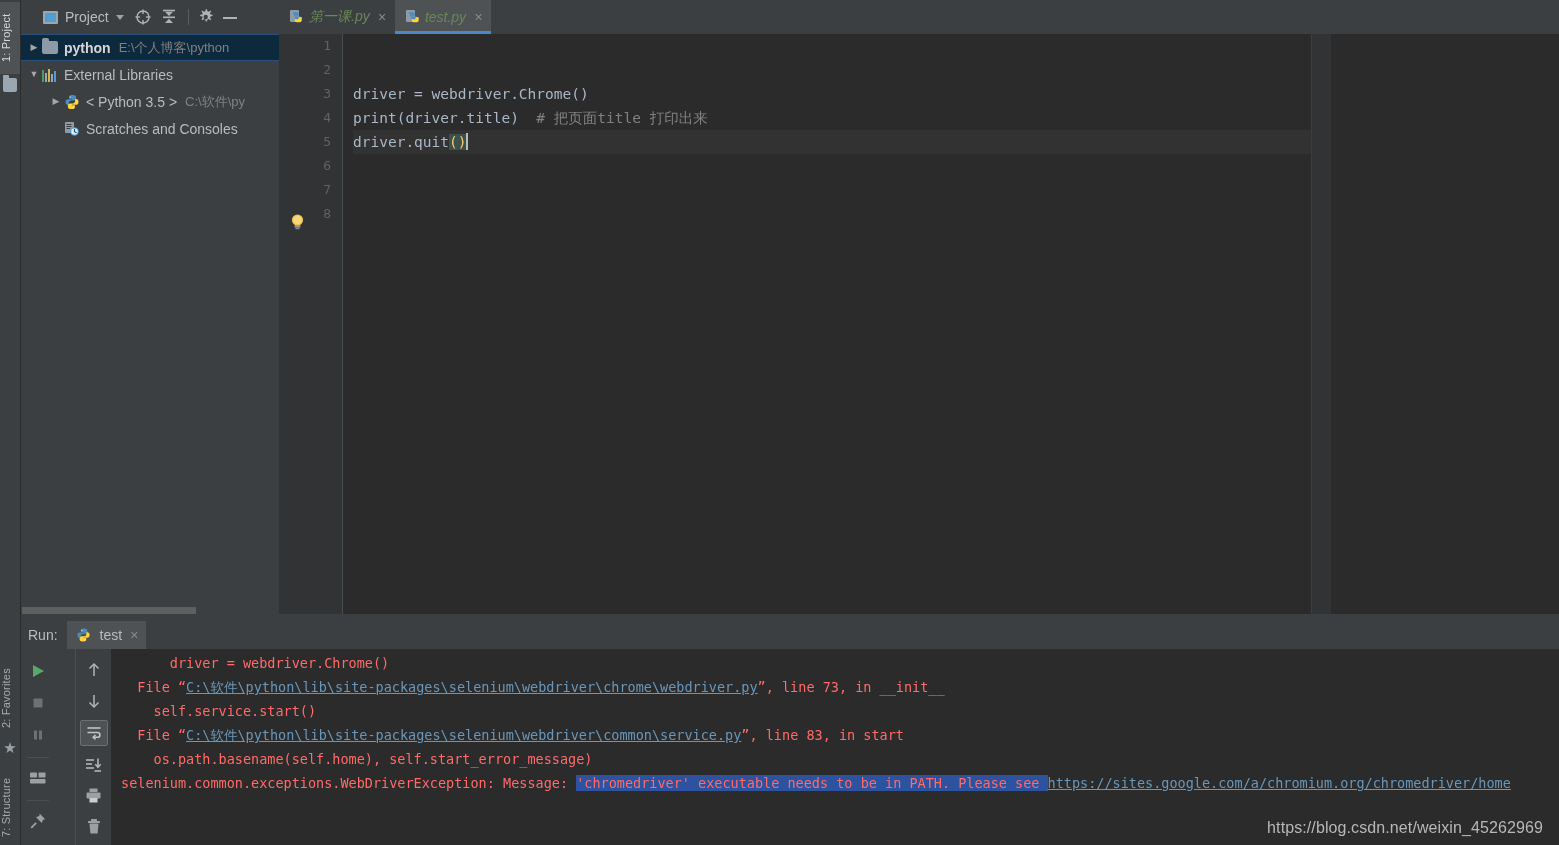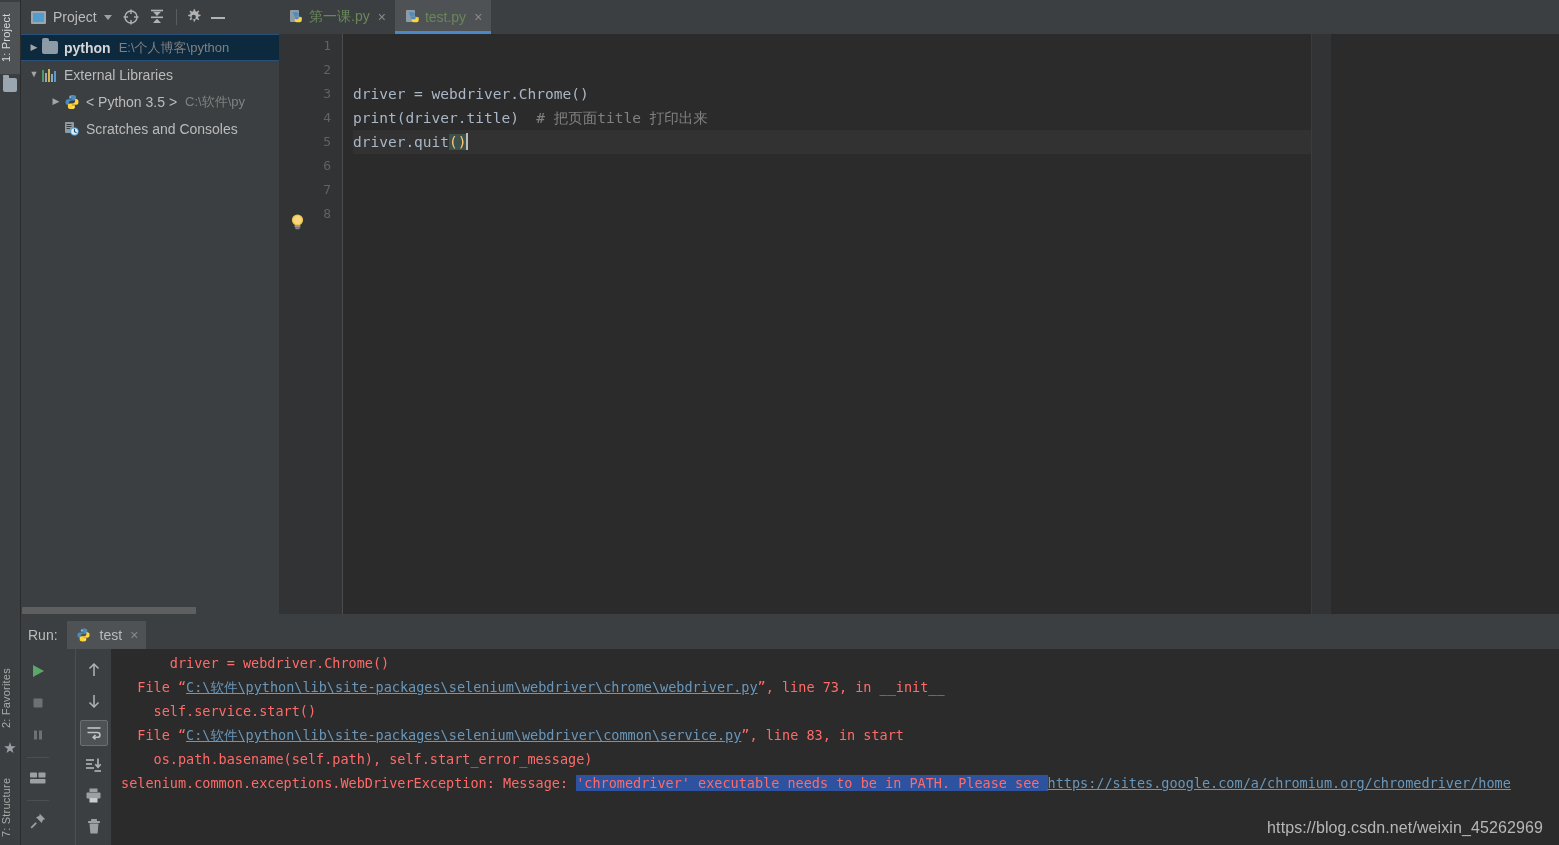--- a/index.html
+++ b/index.html
@@ -90,21 +90,21 @@
     height: 34px;
     background: #3c3f41;
   }
   .proj-header {
     position: absolute;
     left: 0; top: 0;
     width: 259px;
     height: 34px;
     display: flex;
     align-items: center;
-    padding-left: 11px;
+    padding-left: 23px;
     box-sizing: border-box;
   }
   .proj-icon {
     width: 15px; height: 13px;
     border: 2px solid #9aa7b0;
     background: #4f9ecf;
     border-radius: 1px;
     margin-right: 7px;
     box-sizing: border-box;
   }
@@ -151,20 +151,21 @@
     align-items: flex-end;
   }
   .tab {
     height: 34px;
     display: flex;
     align-items: center;
     padding: 0 9px 0 11px;
     box-sizing: border-box;
     position: relative;
     cursor: default;
+    font-style: italic;
   }
   .tab.active {
     background: #4e5254;
     justify-content: space-between;
   }
   .tab.active::after {
     content: "";
     position: absolute;
     left: 0; right: 0; bottom: 0;
     height: 3px;
@@ -753,21 +754,21 @@
           <path d="M3.5 5.5 h9 l-0.9 10 h-7.2z" fill="#9da0a2"></path>
         </svg>
       </div>
     </div>
 
     <div class="console" id="console-area">
         <div class="conline"><span>      </span><span>driver = webdriver.Chrome()</span></div>
         <div class="conline"><span>  </span><span>File “</span><span class="lnk">C:\软件\python\lib\site-packages\selenium\webdriver\chrome\webdriver.py</span><span>”, line 73, in __init__</span></div>
         <div class="conline"><span>    </span><span>self.service.start()</span></div>
         <div class="conline"><span>  </span><span>File “</span><span class="lnk">C:\软件\python\lib\site-packages\selenium\webdriver\common\service.py</span><span>”, line 83, in start</span></div>
-        <div class="conline"><span>    </span><span>os.path.basename(self.path), self.start_error_message)</span></div>
+        <div class="conline"><span>    </span><span>os.path.basename(self.home), self.start_error_message)</span></div>
         <div class="conline"><span>selenium.common.exceptions.WebDriverException: Message: </span><span class="sel-hl">'chromedriver' executable needs to be in PATH. Please see </span><span class="lnk">https://sites.google.com/a/chromium.org/chromedriver/home</span></div>
         <div class="conline"><span></span></div>
         <div class="conline"><span></span></div>
         <div class="conline"></div>
       </div>
   </div>
 
   <div class="watermark">https://blog.csdn.net/weixin_45262969</div>
 </div>
 

